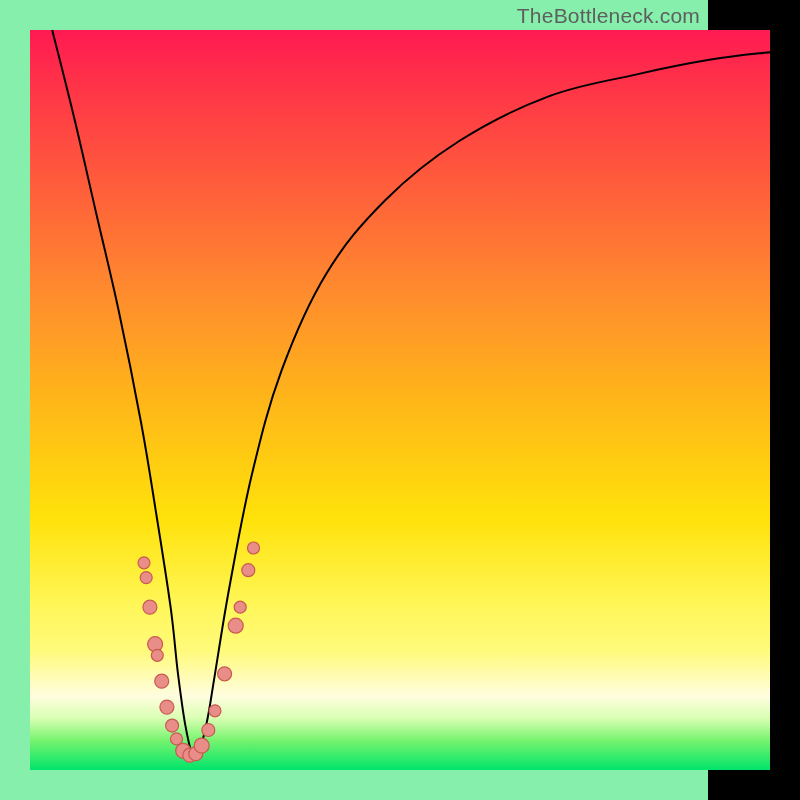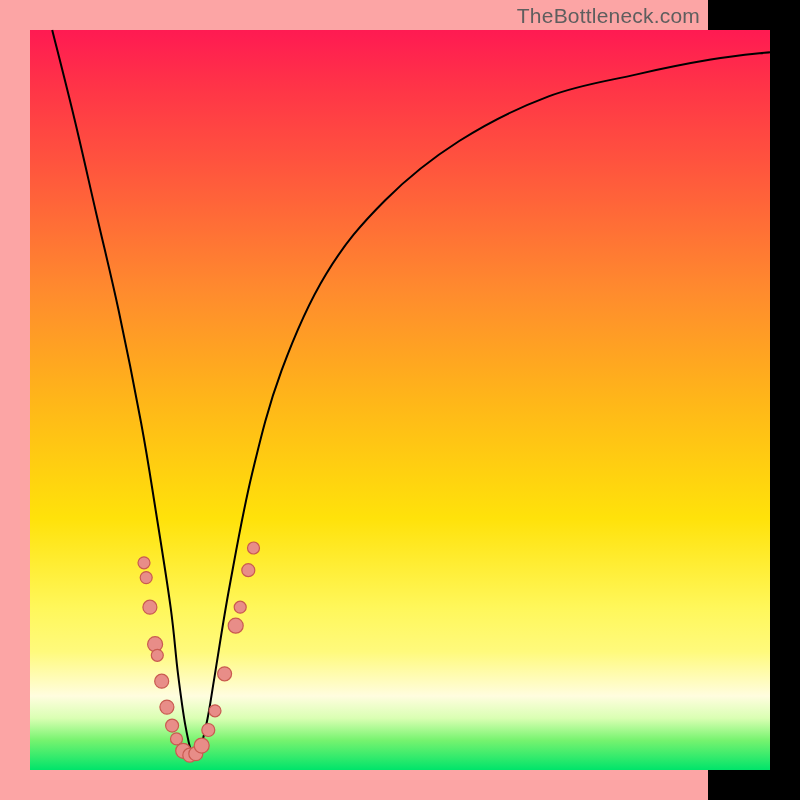--- a/index.html
+++ b/index.html
@@ -10,21 +10,21 @@
     background: #000;
     overflow: hidden;
     font-family: Arial, Helvetica, sans-serif;
   }
   .frame {
     position: absolute;
     left: 0;
     top: 0;
     width: 708px;
     height: 800px;
-    background: #fca5a5;
+    background: #86efac;
   }
   .plot-area {
     position: absolute;
     left: 30px;
     top: 30px;
     width: 740px;
     height: 740px;
     background: linear-gradient(to bottom,
       #ff1a52 0%,
       #ff3547 8%,

